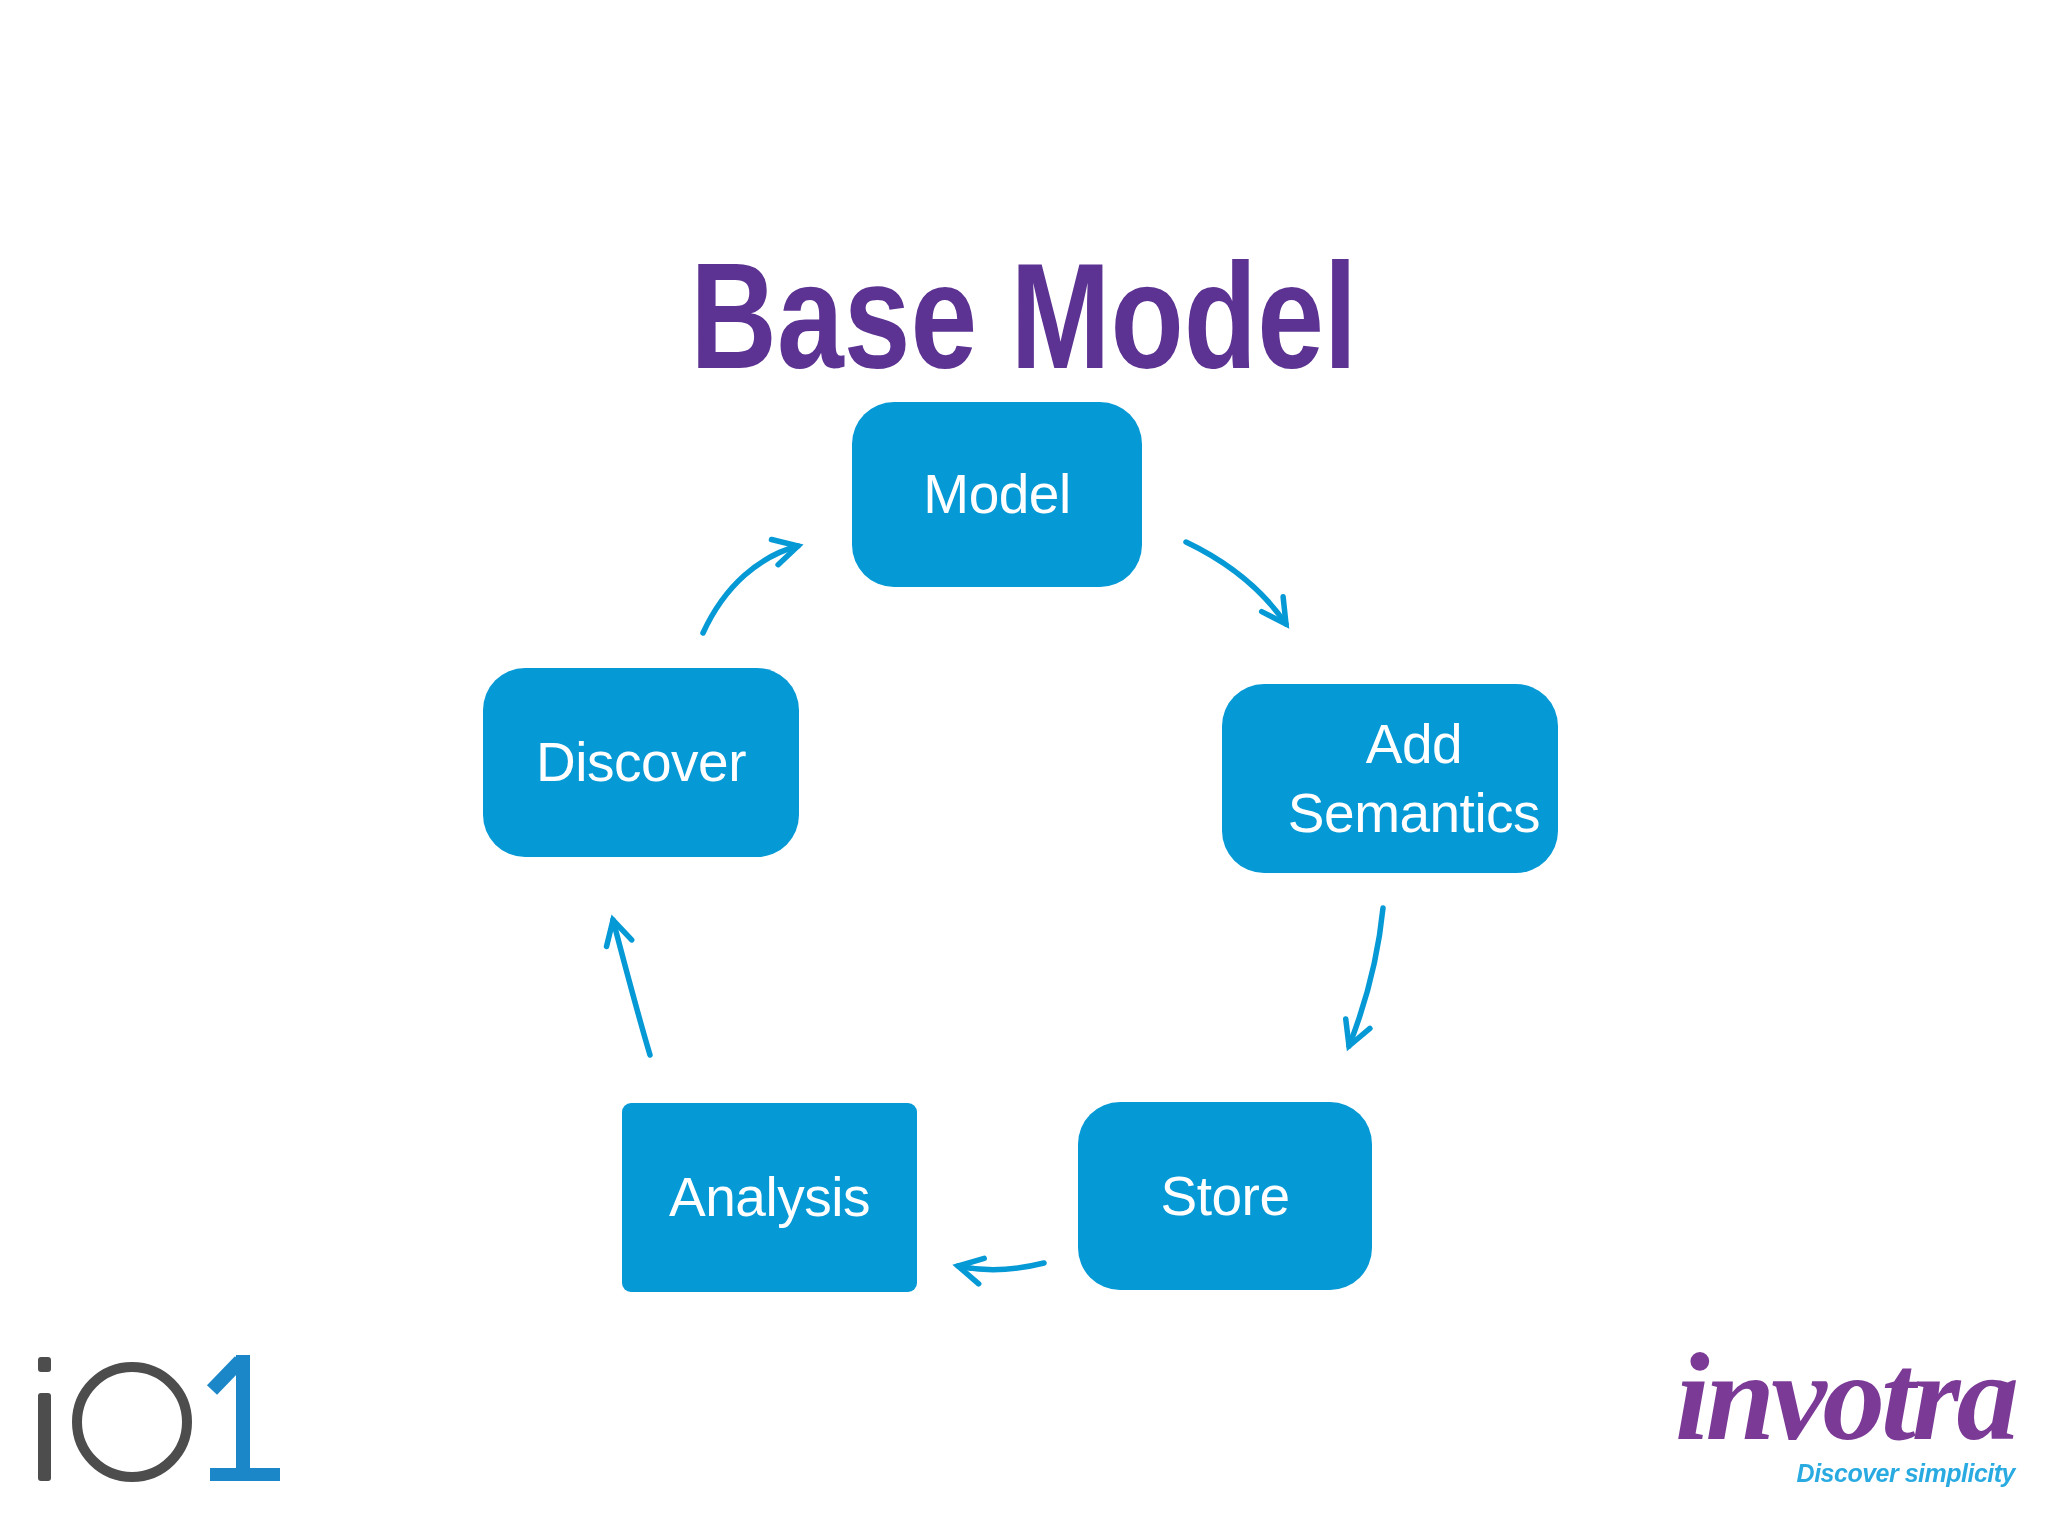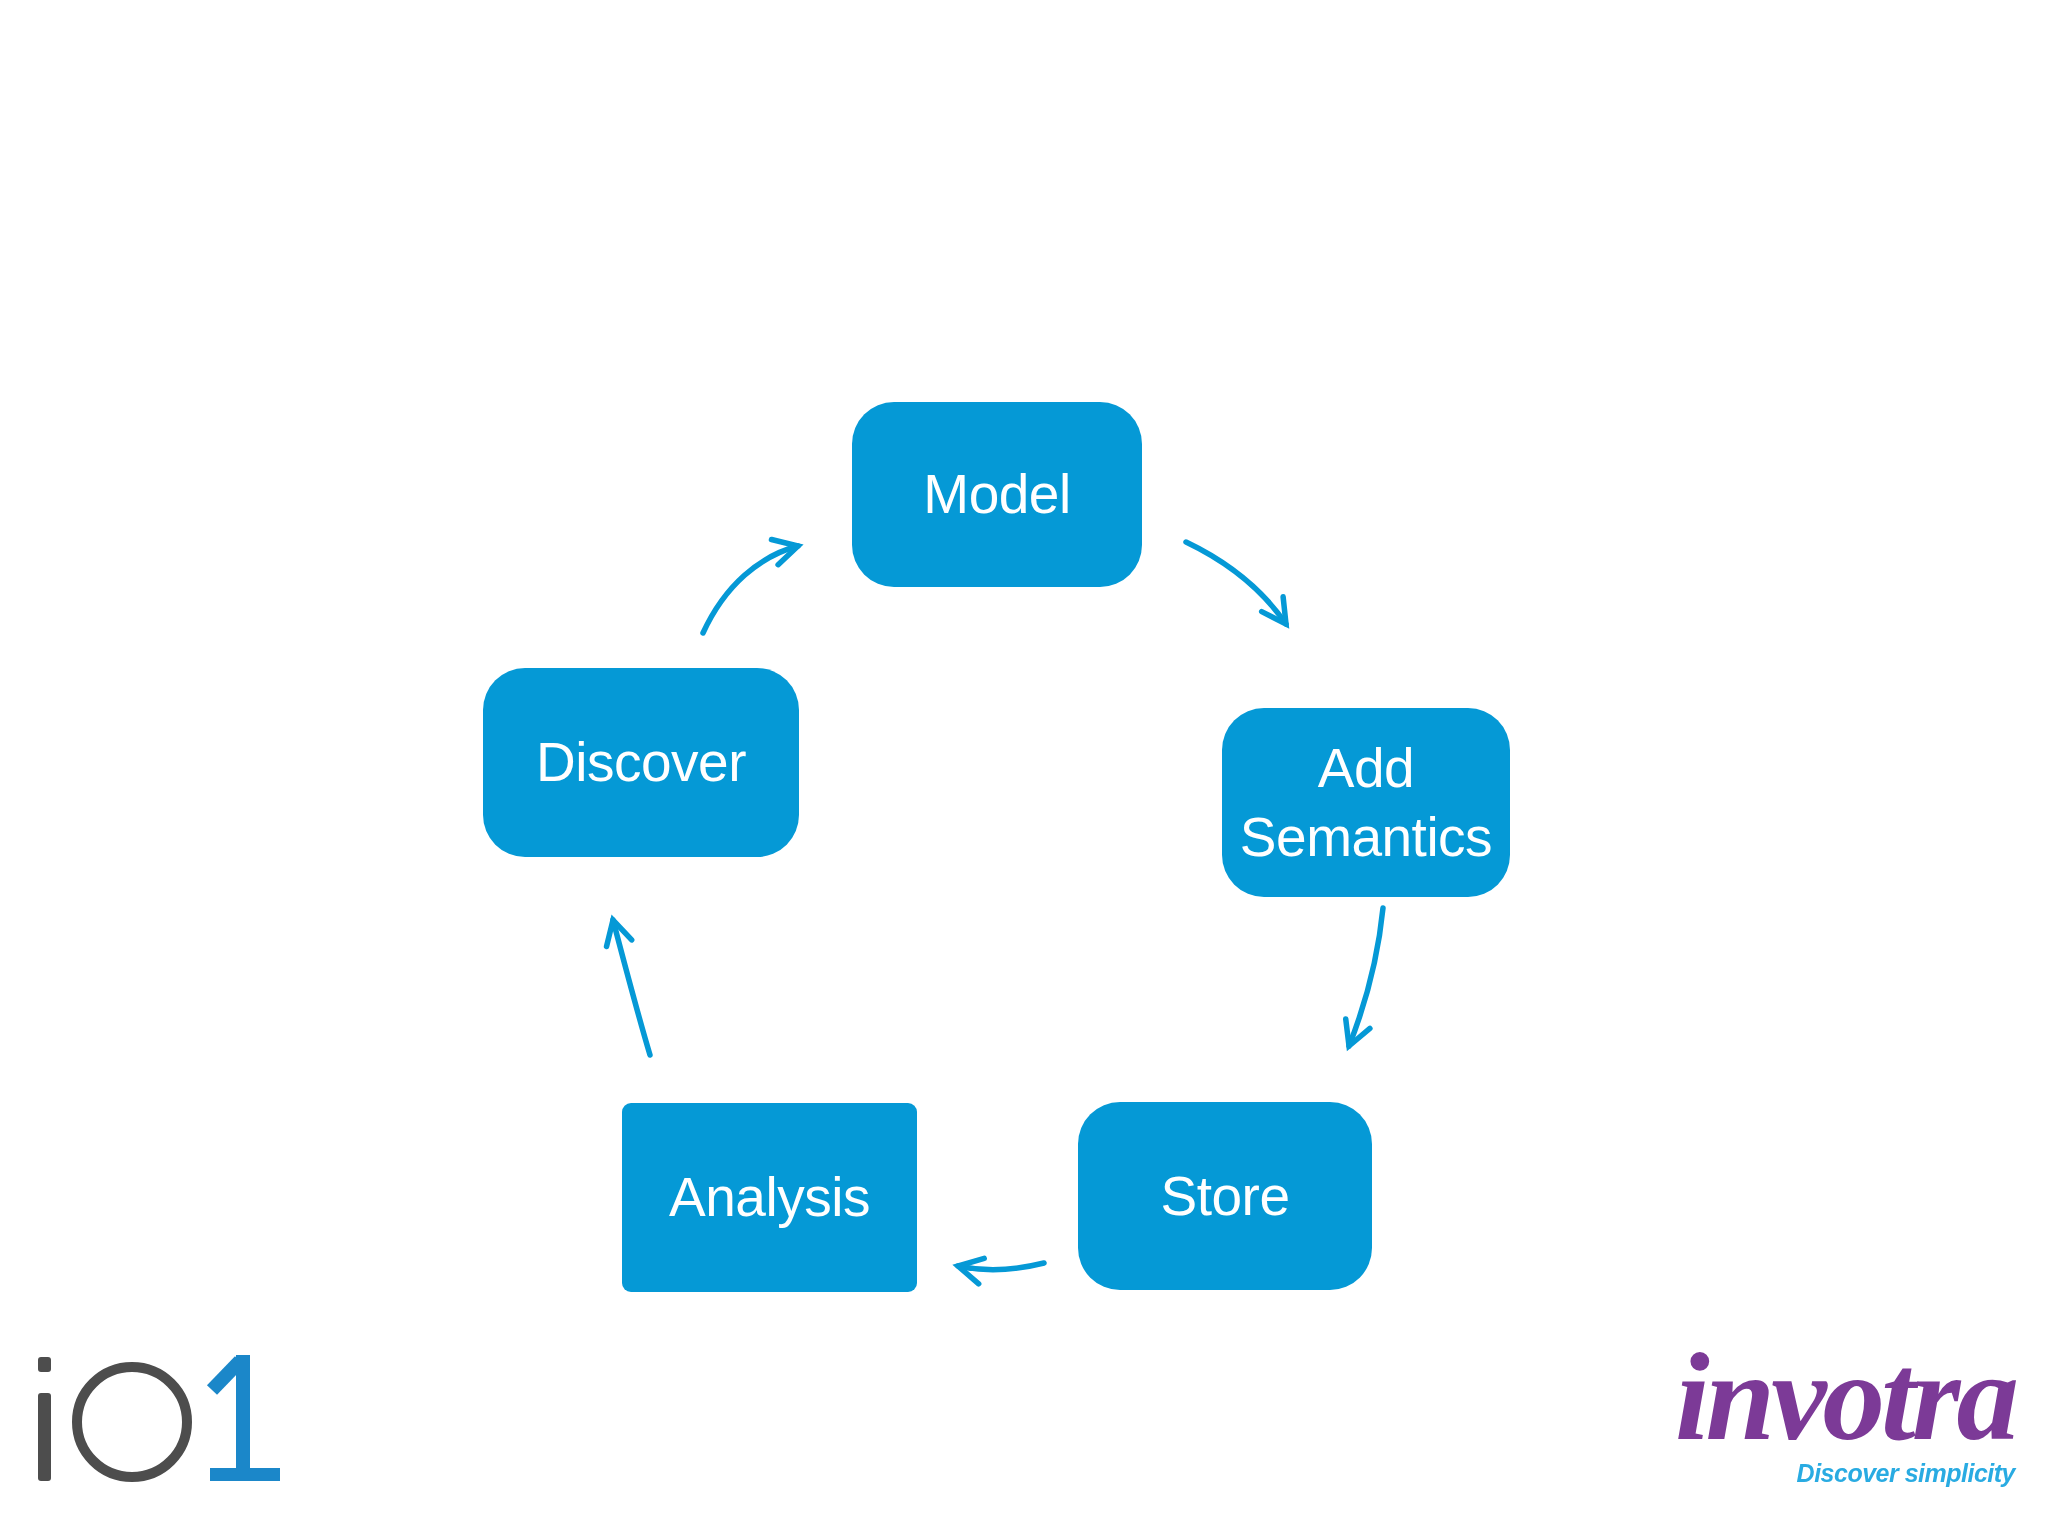--- a/index.html
+++ b/index.html
@@ -42,21 +42,21 @@
     color: #ffffff;
     display: flex;
     align-items: center;
     justify-content: center;
     text-align: center;
     font-size: 55px;
     line-height: 1.25;
     letter-spacing: -0.5px;
   }
   #node-create        { left: 852px;  top: 402px;  width: 290px; height: 185px; }
-  #node-add-semantics { left: 1222px; top: 708px;  width: 288px; height: 189px; }
+  #node-add-semantics { left: 1222px; top: 684px;  width: 288px; height: 189px; padding-left: 48px; }
   #node-discover      { left: 483px;  top: 668px;  width: 316px; height: 189px; }
   #node-store         { left: 1078px; top: 1102px; width: 294px; height: 188px; }
   #node-analysis      { left: 622px;  top: 1103px; width: 295px; height: 189px; border-radius: 9px; }
 
   .arrows {
     position: absolute;
     left: 0;
     top: 0;
     width: 2048px;
     height: 1536px;
@@ -104,20 +104,21 @@
     color: #29ABE2;
     margin-top: 2px;
     white-space: nowrap;
   }
 </style>
 </head>
 <body>
 
 <div class="slide">
 
+  <h1 class="title"><span class="squeeze">Base Model</span></h1>
 
   <svg class="arrows" viewBox="0 0 2048 1536" aria-hidden="true">
     <defs>
       <marker id="arrowhead" viewBox="0 0 40 40" markerWidth="40" markerHeight="40" refX="32" refY="20" orient="auto" markerUnits="userSpaceOnUse">
         <path d="M8,7 L32,20 L8,33" fill="none" stroke="#0599D6" stroke-width="5.5" stroke-linecap="round"></path>
       </marker>
     </defs>
     <path class="arrow-path" d="M 703,633 C 725,585 760,556 798,546" marker-end="url(#arrowhead)"></path>
     <path class="arrow-path" d="M 1186,542 C 1230,563 1264,592 1286,624" marker-end="url(#arrowhead)"></path>
     <path class="arrow-path" d="M 1383,908 C 1378,958 1364,1008 1349,1046" marker-end="url(#arrowhead)"></path>

